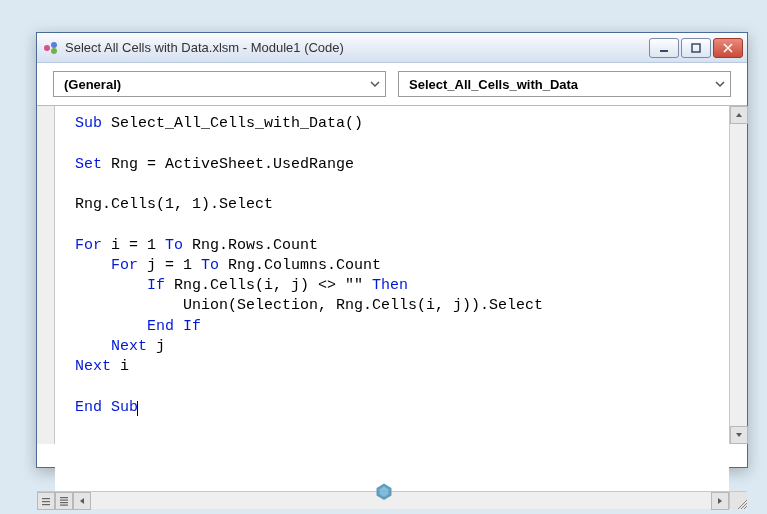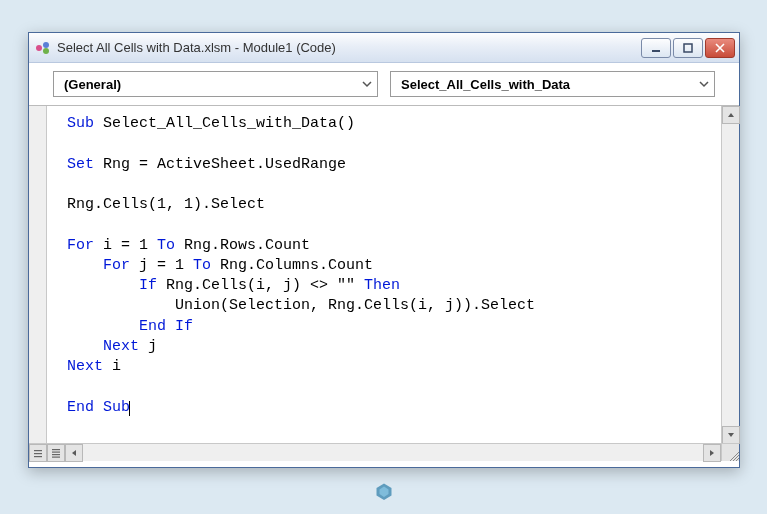--- a/index.html
+++ b/index.html
@@ -6,21 +6,21 @@
   body {
     background: #dce9f2;
     width: 767px;
     height: 514px;
     overflow: hidden;
     font-family: "Segoe UI", Tahoma, sans-serif;
     position: relative;
   }
   .window {
     position: absolute;
-    left: 28px;
+    left: 36px;
     top: 32px;
     width: 712px;
     height: 436px;
     background: #fff;
     border: 1px solid #4a6a9a;
     box-shadow: 0 4px 14px rgba(0,0,0,0.25);
   }
   .titlebar {
     height: 30px;
     background: linear-gradient(#fdfdfe, #e8eef7 45%, #d6e1f0);
@@ -50,21 +50,21 @@
     cursor: pointer;
   }
   .win-btn.close {
     background: linear-gradient(#e98b7e, #c84c3a);
     border-color: #a03a2c;
   }
   .win-btn svg { width: 10px; height: 10px; }
   .dropdown-row {
     display: flex;
     gap: 12px;
-    padding: 8px 24px;
+    padding: 8px 16px;
     background: #fff;
   }
   .dropdown {
     flex: 1;
     height: 26px;
     border: 1px solid #9a9a9a;
     background: #fff;
     display: flex;
     align-items: center;
     justify-content: space-between;
@@ -72,21 +72,21 @@
     font-size: 13px;
     font-weight: bold;
     color: #000;
     cursor: pointer;
   }
   .dropdown .chev {
     width: 12px; height: 12px;
   }
   .code-area-wrap {
     position: relative;
-    height: 356px;
+    height: 404px;
     border-top: 1px solid #bbb;
   }
   .left-gutter {
     position: absolute;
     left: 0; top: 0;
     width: 18px;
     height: 338px;
     background: #efefef;
     border-right: 1px solid #c8c8c8;
   }

